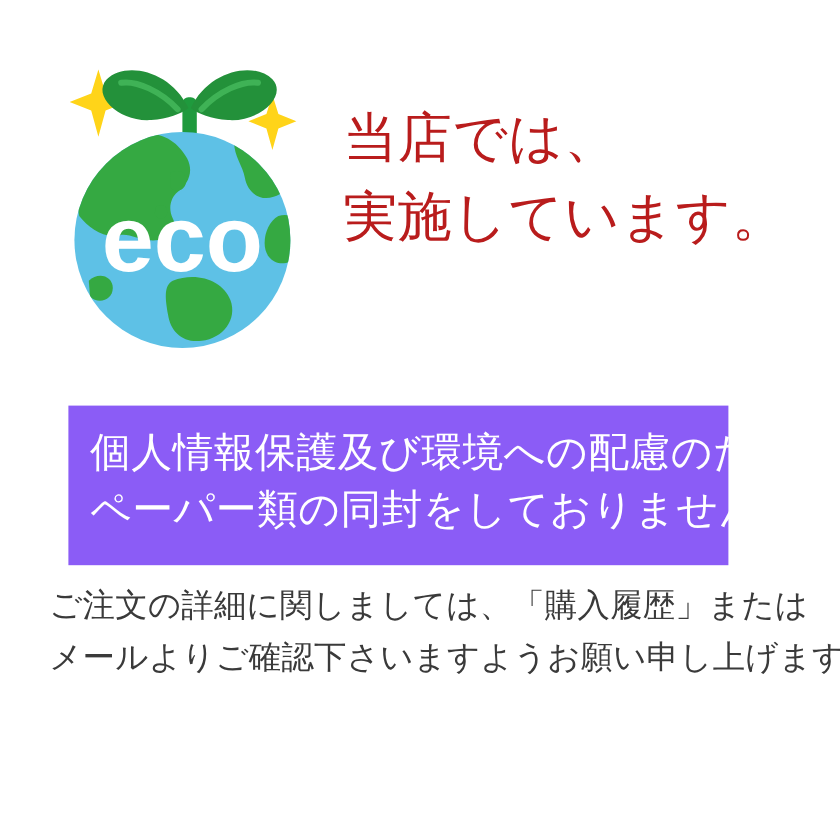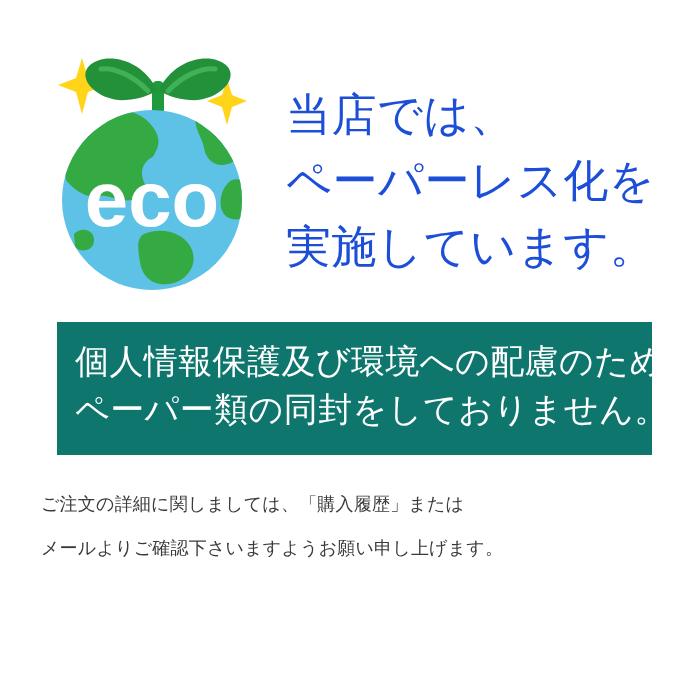--- a/index.html
+++ b/index.html
@@ -36,36 +36,36 @@
     height: 245px;
   }
 
   .headline {
     position: absolute;
     left: 286px;
     top: 82px;
     width: 400px;
   }
   .headline-line {
-    color: #1d4ed8;
+    color: #b91c1c;
     font-size: 45px;
     line-height: 66px;
     letter-spacing: 0.5px;
     white-space: nowrap;
     font-weight: 400;
   }
 
   
   .banner {
     position: absolute;
     left: 57px;
-    top: 322px;
-    width: 595px;
+    top: 338px;
+    width: 550px;
     height: 133px;
-    background: #0f766e;
+    background: #8b5cf6;
     box-sizing: border-box;
   }
   .banner-inner {
     position: absolute;
     left: 18px;
     top: 15px;
   }
   .banner-line {
     color: #ffffff;
     font-size: 34px;
@@ -77,21 +77,21 @@
 
   
   .notes {
     position: absolute;
     left: 41px;
     top: 482px;
     width: 640px;
   }
   .note-line {
     color: #3a3a3a;
-    font-size: 18px;
+    font-size: 27px;
     line-height: 44px;
     letter-spacing: 0.2px;
     white-space: nowrap;
     font-weight: 400;
   }
 </style>
 </head>
 <body>
 
 <div id="page">
@@ -151,21 +151,20 @@
           <path d="M96 246 C 112 240, 130 242, 138 250 L 96 258 Z"></path>
         </g>
 
         <text x="96" y="178" text-anchor="middle" font-family="Liberation Sans, DejaVu Sans, sans-serif" font-size="78" font-weight="700" fill="#ffffff">eco</text>
       </g>
     </svg>
   </div>
 
   <div class="headline">
     <div class="headline-line">当店では、</div>
-    <div class="headline-line">ペーパーレス化を</div>
     <div class="headline-line">実施しています。</div>
   </div>
 
   <div class="banner">
     <div class="banner-inner">
       <div class="banner-line">個人情報保護及び環境への配慮のため</div>
       <div class="banner-line">ペーパー類の同封をしておりません。</div>
     </div>
   </div>
 

